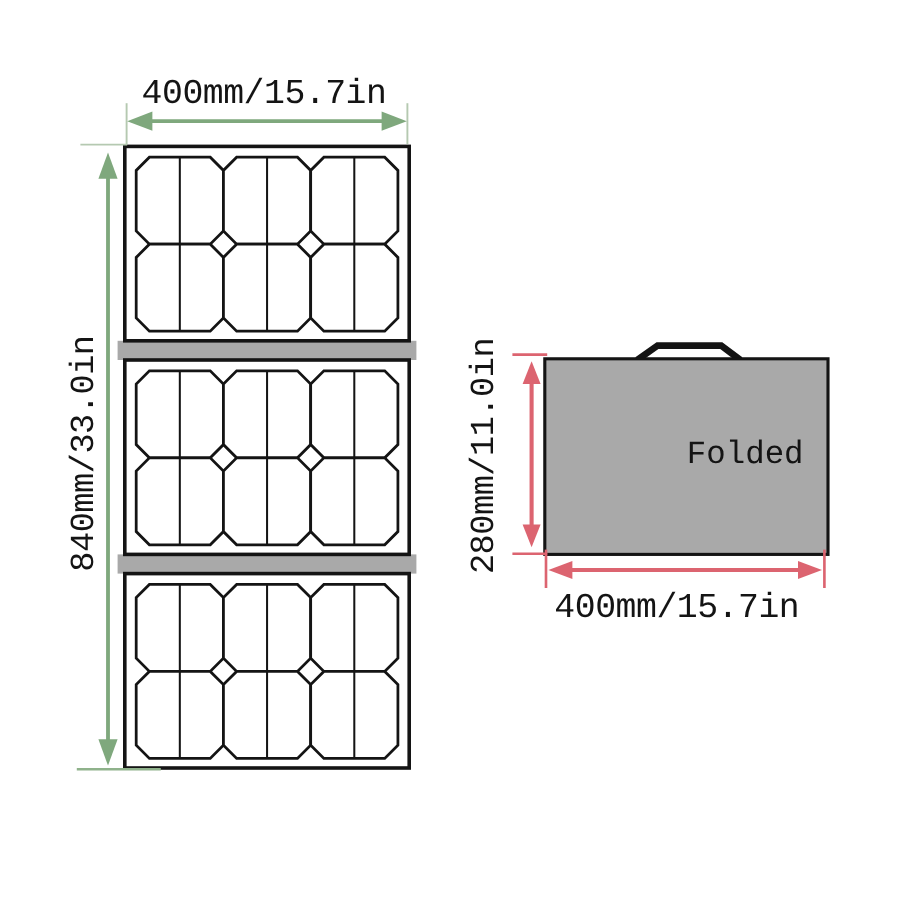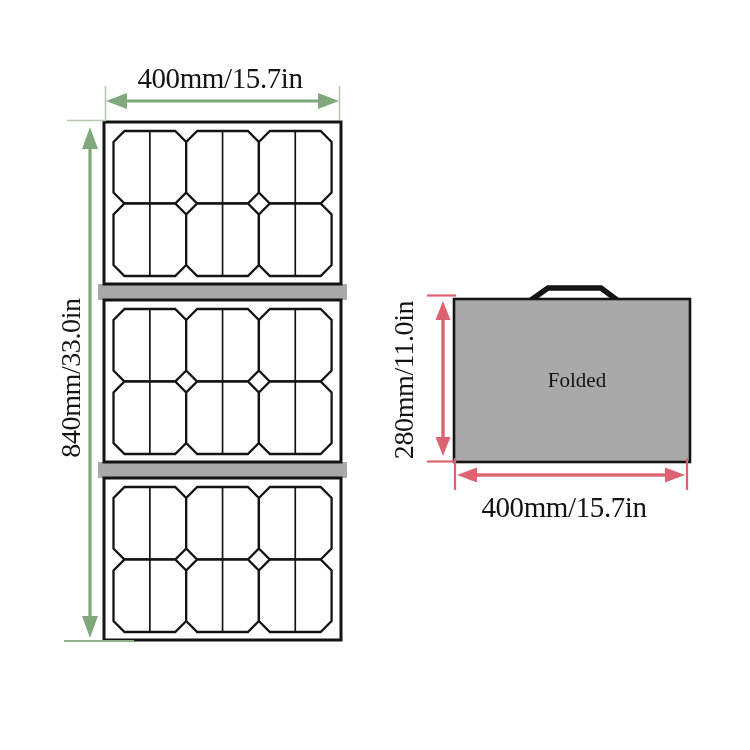--- a/index.html
+++ b/index.html
@@ -6,30 +6,30 @@
     --green:#7fa87d;
     --green-light:#b5c9b1;
     --red:#dc6470;
     --gray:#a9a9a9;
     --ink:#141414;
     --bg:#ffffff;
   }
   html,body{margin:0;padding:0;background:var(--bg);}
   .stage{
     position:relative;width:750px;height:750px;background:var(--bg);
-    font-family:Liberation Serif, serif;color:var(--ink);overflow:hidden;
+    font-family:Liberation Mono, monospace;color:var(--ink);overflow:hidden;
   }
   .stage svg{position:absolute;left:0;top:0;}
   .label{
     position:absolute;white-space:nowrap;color:var(--ink);
     font-size:29px;letter-spacing:-0.4px;
     transform:translate(-50%,-50%);
   }
   .label.vert{transform:translate(-50%,-50%) rotate(-90deg);font-size:28px;}
-  .label.folded-name{font-size:21px;letter-spacing:0;}
+  .label.folded-name{font-size:27px;letter-spacing:0;margin-left:44px;}
 </style>
 </head>
 <body>
 
 <div class="stage">
 
   <svg width="750" height="750" viewBox="0 0 750 750">
     <defs>
 
       <g id="cell">

